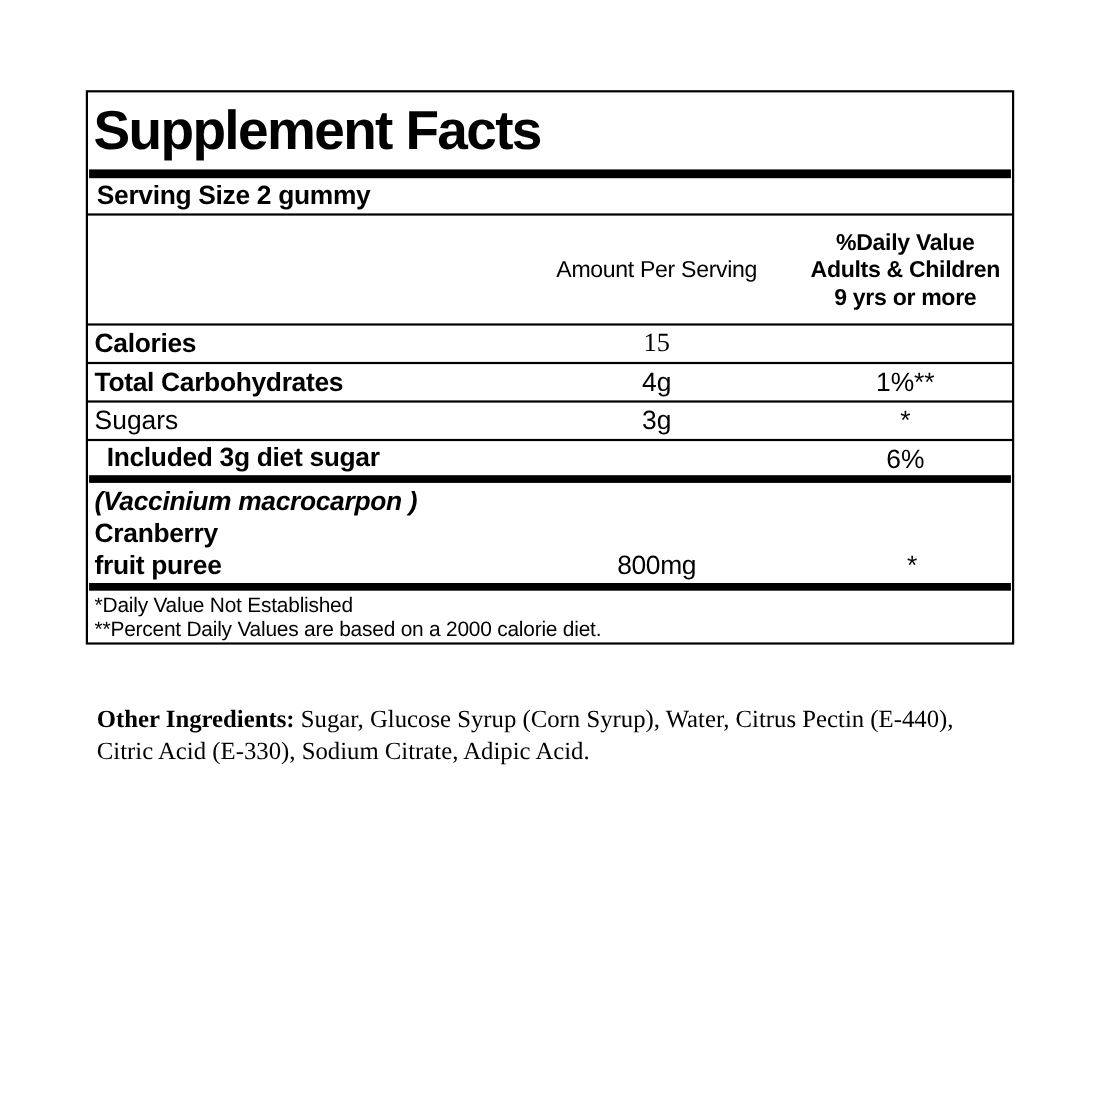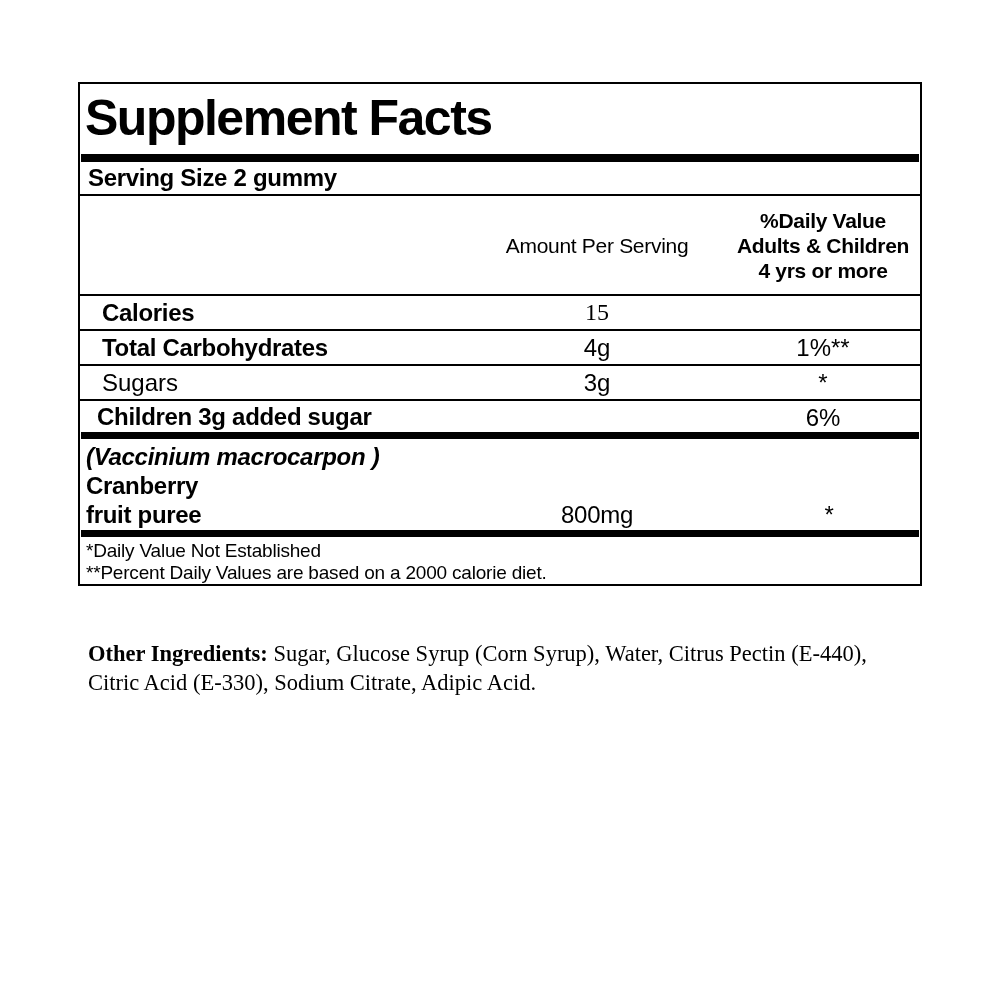--- a/index.html
+++ b/index.html
@@ -26,21 +26,21 @@
     font-size:24px;font-weight:bold;letter-spacing:-0.3px;
     display:flex;align-items:center;flex:none;
   }
   .head-row{position:relative;height:98px;flex:none;}
   .amount-col{position:absolute;left:337px;width:360px;text-align:center;}
   .dv-col{position:absolute;right:2px;width:190px;text-align:center;}
   .head-row .amount-col{top:38px;font-size:21px;font-weight:normal;letter-spacing:-0.3px;}
   .head-row .dv-col{top:12px;font-size:21px;font-weight:bold;letter-spacing:-0.3px;line-height:25px;}
   .data-row{position:relative;height:33px;flex:none;font-size:24px;display:flex;align-items:center;}
   .data-row.short{height:31px;}
-  .row-label{padding-left:22px;font-weight:bold;letter-spacing:-0.3px;}
+  .row-label{padding-left:6px;font-weight:bold;letter-spacing:-0.3px;}
   .row-label.indent1{font-weight:normal;letter-spacing:0;}
   .row-label.indent2{padding-left:17px;}
   .data-row .amount-col,.cran-line3 .amount-col{top:0;line-height:33px;font-size:24px;font-weight:normal;}
   .data-row .dv-col,.cran-line3 .dv-col{top:0;line-height:33px;font-size:24px;font-weight:normal;}
   .amount-serif{font-family:"Liberation Serif",serif;}
   .cran-block{flex:none;height:91px;box-sizing:border-box;padding:3px 0 0 6px;
     font-size:24px;font-weight:bold;letter-spacing:-0.3px;line-height:29px;}
   .cran-line{height:29px;}
   .cran-line3{position:relative;height:29px;}
   .cran-line3 .amount-col{left:331px;line-height:29px;}
@@ -65,21 +65,21 @@
 
   <div class="serving-row">Serving Size 2 gummy</div>
 
   <div class="rule"></div>
 
   <div class="head-row">
     <div class="amount-col">Amount Per Serving</div>
     <div class="dv-col">
       <div>%Daily Value</div>
       <div>Adults &amp; Children</div>
-      <div>4 yrs or more</div>
+      <div>9 yrs or more</div>
     </div>
   </div>
 
   <div class="rule"></div>
 
   <div class="data-row">
     <span class="row-label">Calories</span>
     <span class="amount-col amount-serif">15</span>
     <span class="dv-col"></span>
   </div>
@@ -96,21 +96,21 @@
 
   <div class="data-row">
     <span class="row-label indent1">Sugars</span>
     <span class="amount-col">3g</span>
     <span class="dv-col">*</span>
   </div>
 
   <div class="rule"></div>
 
   <div class="data-row short">
-    <span class="row-label indent2">Children 3g added sugar</span>
+    <span class="row-label indent2">Included 3g diet sugar</span>
     <span class="amount-col"></span>
     <span class="dv-col">6%</span>
   </div>
 
   <div class="bar bar-med"></div>
 
   <div class="cran-block">
     <div class="cran-line latin">(Vaccinium macrocarpon )</div>
     <div class="cran-line">Cranberry</div>
     <div class="cran-line3">

